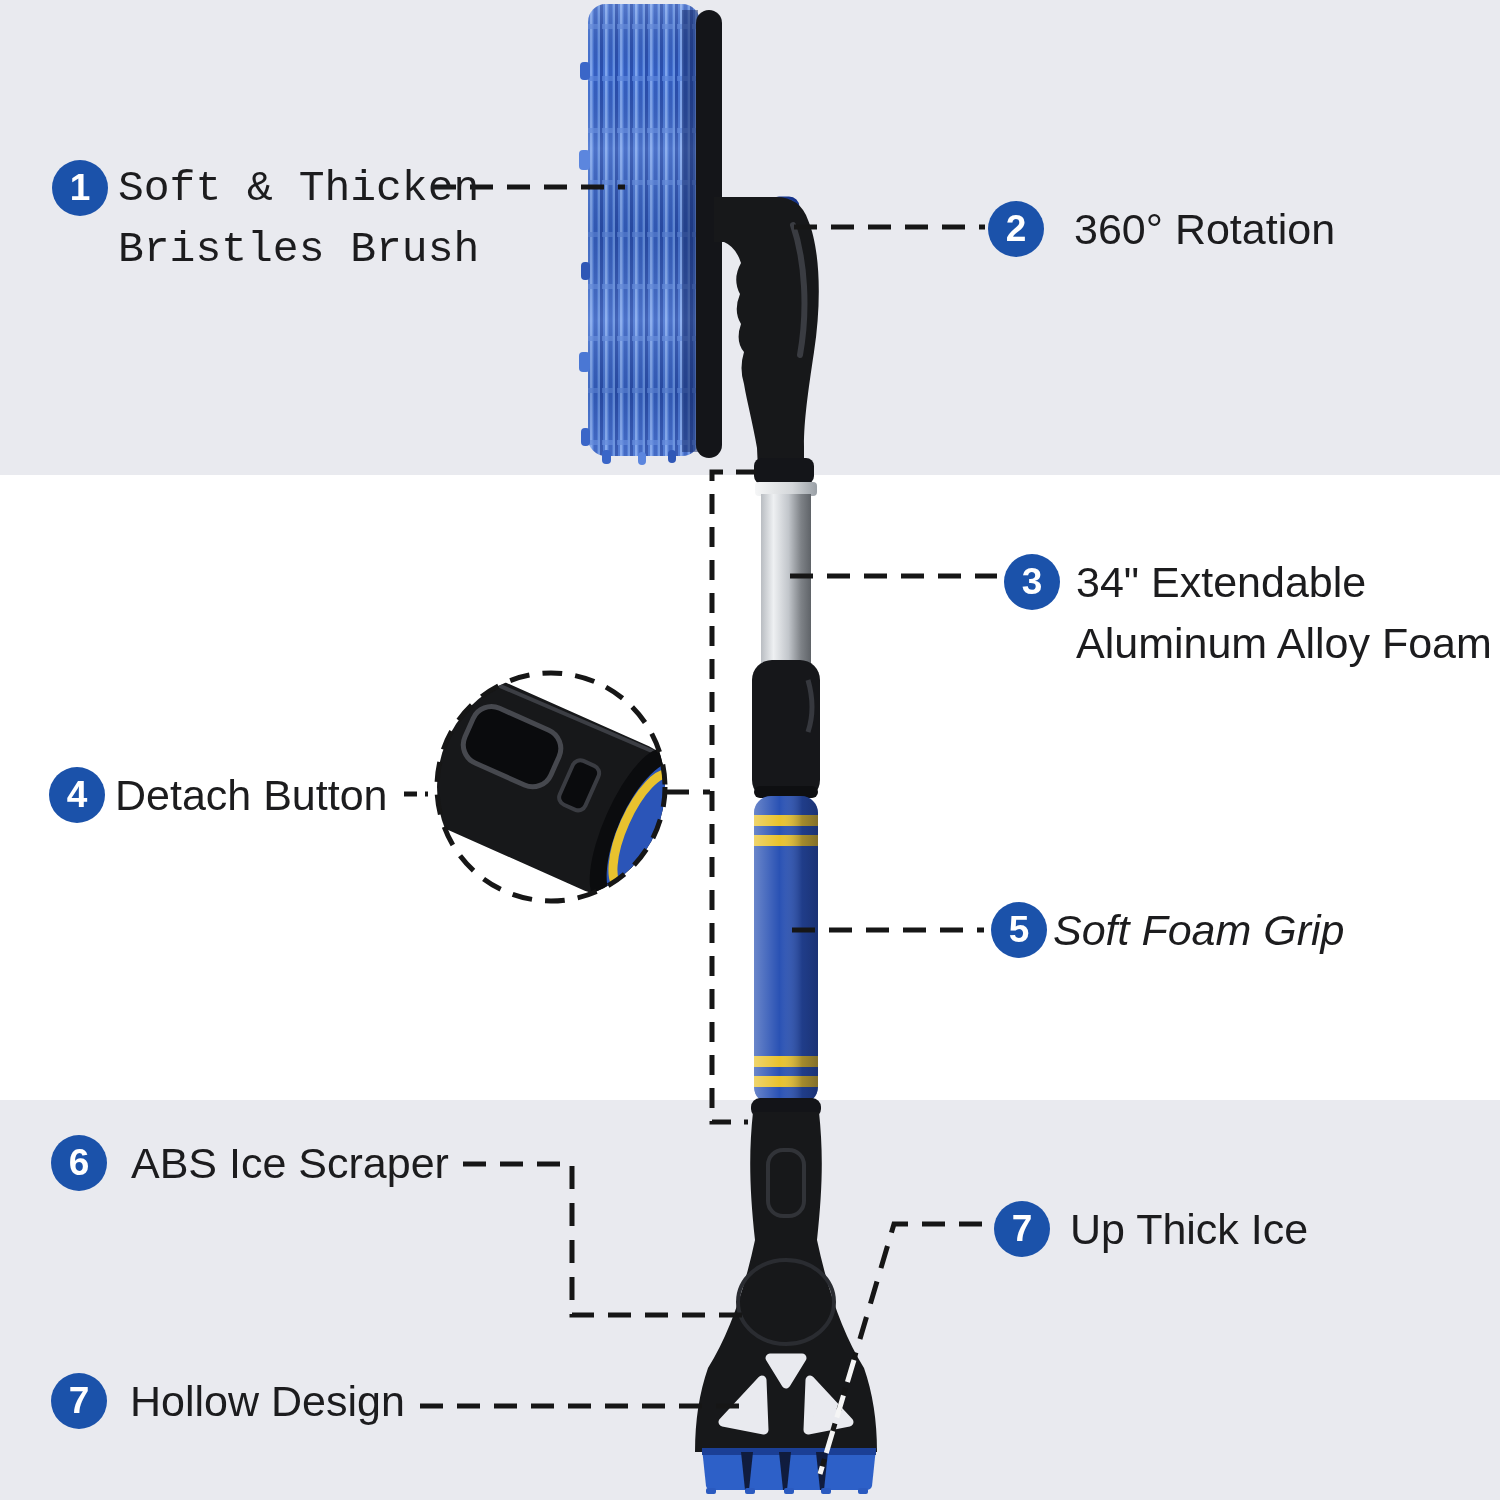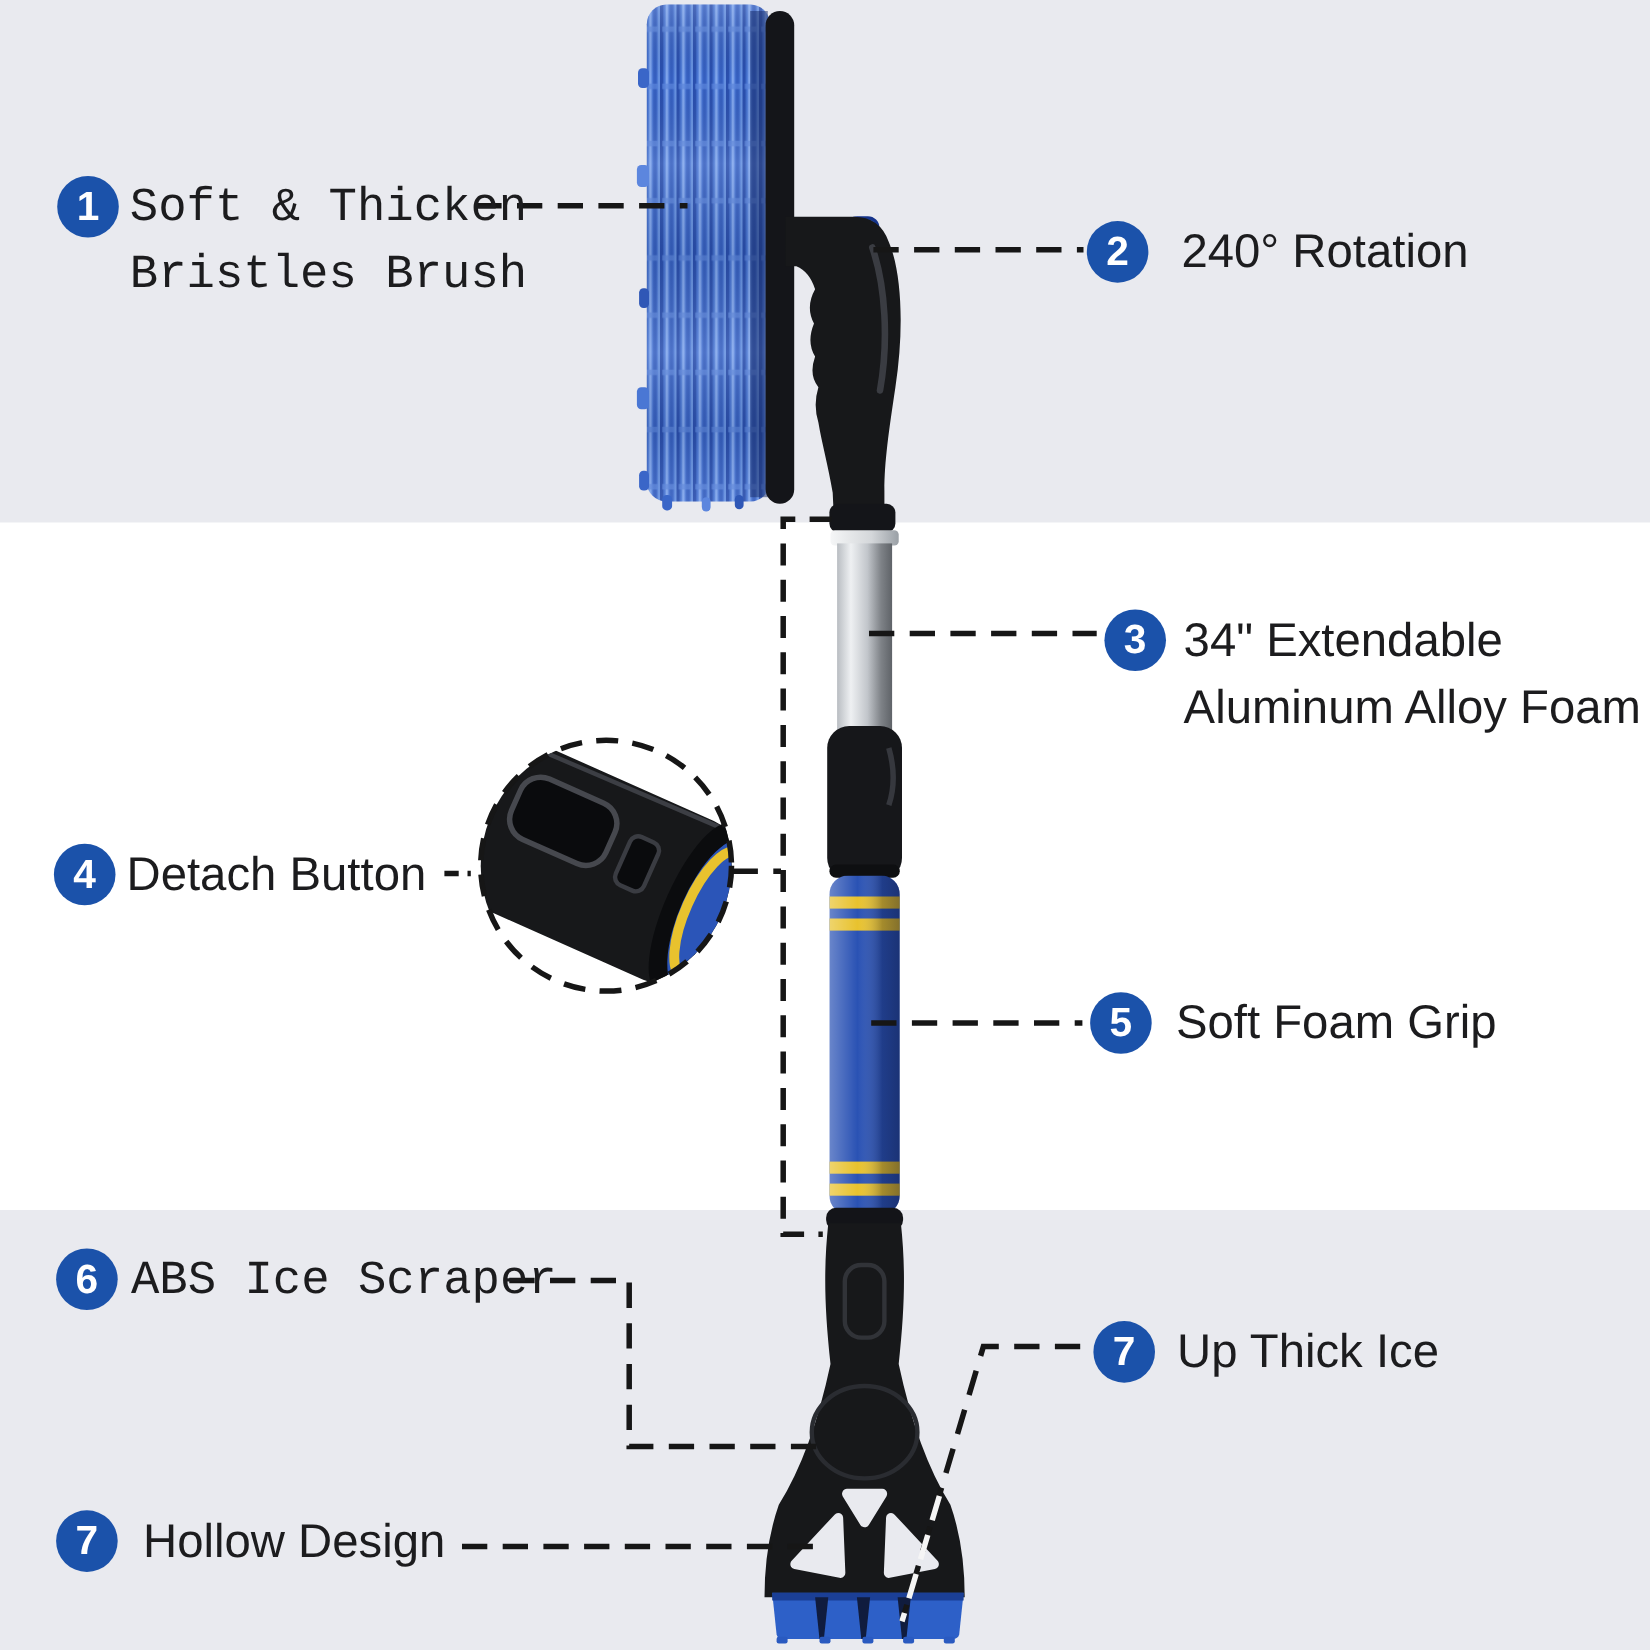--- a/index.html
+++ b/index.html
@@ -175,49 +175,49 @@
     <span class="badge">1</span>
     <div class="lines" style="margin-left:10px;font-family:Liberation Mono, monospace;">
       <div>Soft &amp; Thicken</div>
       <div>Bristles Brush</div>
     </div>
   </div>
 
   <div class="callout" style="left:988px;top:199px;">
     <span class="badge">2</span>
     <div class="lines" style="margin-left:30px;">
-      <div>240° Rotation</div>
+      <div>360° Rotation</div>
     </div>
   </div>
 
   <div class="callout" style="left:1004px;top:552px;">
     <span class="badge">3</span>
     <div class="lines" style="margin-left:16px;">
       <div>34" Extendable</div>
       <div>Aluminum Alloy Foam</div>
     </div>
   </div>
 
   <div class="callout" style="left:49px;top:765px;">
     <span class="badge">4</span>
     <div class="lines" style="margin-left:10px;">
       <div>Detach Button</div>
     </div>
   </div>
 
   <div class="callout" style="left:991px;top:900px;">
     <span class="badge">5</span>
-    <div class="lines" style="margin-left:22px;">
+    <div class="lines" style="margin-left:6px;font-style:italic;">
       <div>Soft Foam Grip</div>
     </div>
   </div>
 
   <div class="callout" style="left:51px;top:1133px;">
     <span class="badge">6</span>
-    <div class="lines" style="margin-left:12px;font-family:Liberation Mono, monospace;">
+    <div class="lines" style="margin-left:24px;">
       <div>ABS Ice Scraper</div>
     </div>
   </div>
 
   <div class="callout" style="left:994px;top:1199px;">
     <span class="badge">7</span>
     <div class="lines" style="margin-left:20px;">
       <div>Up Thick Ice</div>
     </div>
   </div>

